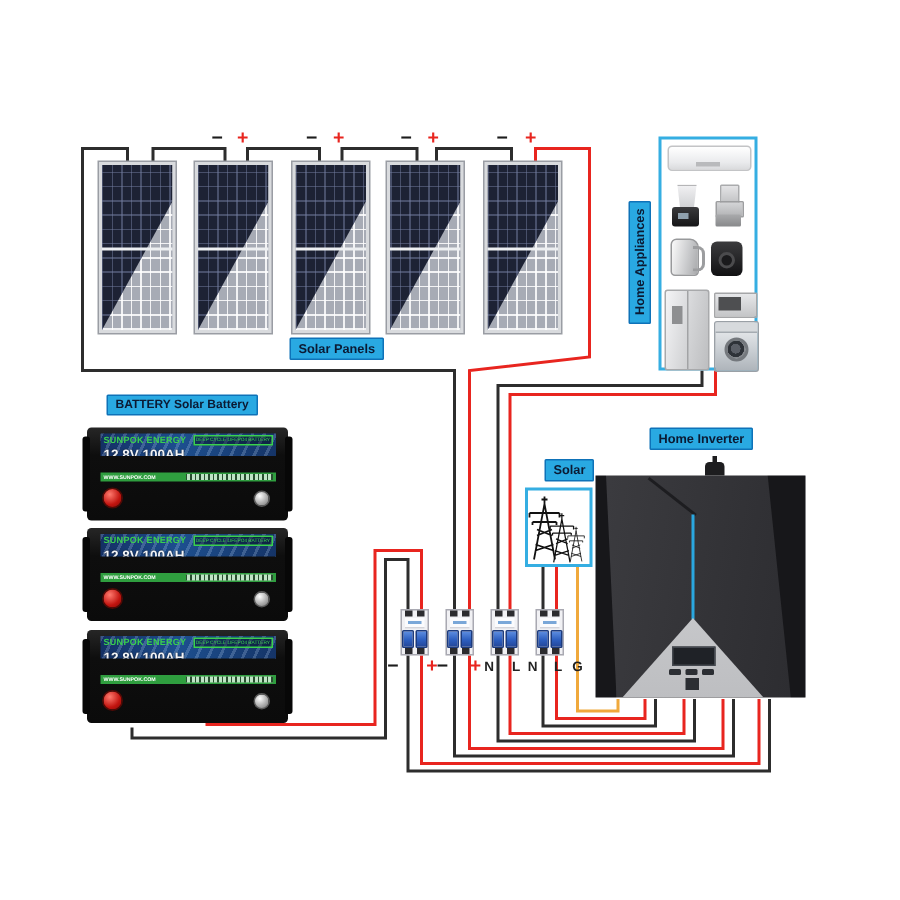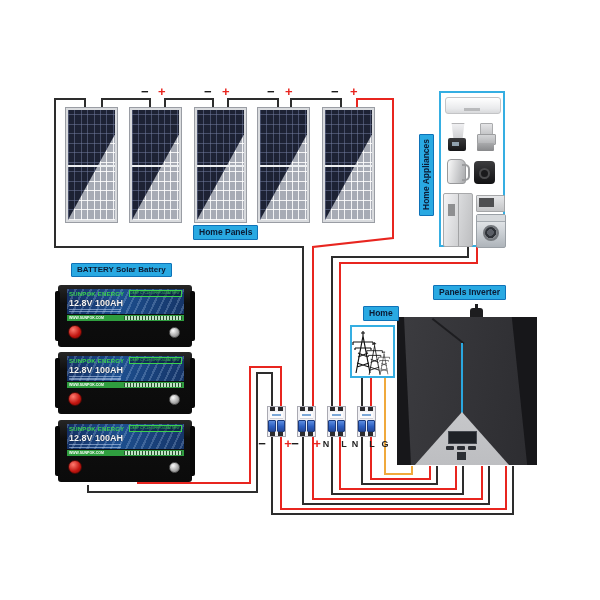--- a/index.html
+++ b/index.html
@@ -32,21 +32,21 @@
   .term{position:absolute;z-index:6;font-weight:bold;font-size:13px;line-height:1;}
   .term.neg{color:#1c1c1c;}
   .term.pos{color:#e8251f;}
 
   
   .battery{position:absolute;left:58px;width:134px;height:62px;z-index:2;
            background:linear-gradient(#262626,#0e0e0e 30%,#0b0b0b);border-radius:3px;}
   .battery::before,.battery::after{content:"";position:absolute;top:6px;bottom:6px;width:5px;
            background:#070707;border-radius:2px;}
   .battery::before{left:-3px;} .battery::after{right:-3px;}
-  .bat-label{position:absolute;left:9px;top:4px;width:117px;height:25px;
+  .bat-label{position:absolute;left:9px;top:4px;width:117px;height:15px;
            background:linear-gradient(100deg,#142f63,#1d4f8f 45%,#153467);
            background-image:repeating-linear-gradient(115deg, rgba(200,225,255,.22) 0 2px, transparent 2px 7px),
              linear-gradient(100deg,#142f63,#1d4f8f 45%,#153467);
            padding:1px 2px;box-sizing:border-box;overflow:hidden;}
   .bat-row1{display:flex;justify-content:space-between;align-items:center;}
   .bat-brand{color:#3ad14e;font-weight:bold;font-size:6px;letter-spacing:.2px;}
   .bat-type{color:#3ad14e;font-size:3.2px;border:0.5px solid #3ad14e;padding:0 1px;
             background:rgba(0,0,0,.35);line-height:1.6;}
   .bat-spec{color:#f2f4f8;font-weight:bold;font-size:9px;margin-top:1px;text-shadow:0 0 1px #000;}
   .bat-lines{margin-top:1px;height:6px;
@@ -185,21 +185,21 @@
 
   <span class="term neg" style="left:141px;top:85px">−</span>
   <span class="term pos" style="left:158px;top:85px">+</span>
   <span class="term neg" style="left:204px;top:85px">−</span>
   <span class="term pos" style="left:222px;top:85px">+</span>
   <span class="term neg" style="left:267px;top:85px">−</span>
   <span class="term pos" style="left:285px;top:85px">+</span>
   <span class="term neg" style="left:331px;top:85px">−</span>
   <span class="term pos" style="left:350px;top:85px">+</span>
 
-  <span class="badge" style="left:193px;top:225px">Home Panels</span>
+  <span class="badge" style="left:193px;top:225px">Solar Panels</span>
 
   <span class="badge" style="left:71px;top:263px;font-size:8px">BATTERY Solar Battery</span>
 
   <div class="battery" style="top:285px">
     <div class="bat-label">
       <div class="bat-row1">
         <span class="bat-brand">SUNPOK ENERGY</span>
         <span class="bat-type">DEEP CYCLE LIFEPO4 BATTERY</span>
       </div>
       <div class="bat-spec">12.8V 100AH</div>
@@ -319,36 +319,36 @@
   <span class="bk-label sym neg" style="left:262px;top:437px">−</span>
   <span class="bk-label sym pos" style="left:288px;top:437px">+</span>
   <span class="bk-label sym neg" style="left:295px;top:437px">−</span>
   <span class="bk-label sym pos" style="left:317px;top:437px">+</span>
   <span class="bk-label ltr" style="left:326px;top:440px">N</span>
   <span class="bk-label ltr" style="left:344px;top:440px">L</span>
   <span class="bk-label ltr" style="left:355px;top:440px">N</span>
   <span class="bk-label ltr" style="left:372px;top:440px">L</span>
   <span class="bk-label ltr" style="left:385px;top:440px">G</span>
 
-  <span class="badge" style="left:363px;top:306px">Home</span>
+  <span class="badge" style="left:363px;top:306px">Solar</span>
   <div id="grid-box">
     <svg width="41" height="49" viewBox="0 0 41 49">
       <g stroke="#121212" stroke-width="1.2" fill="none">
         <path d="M4,46 L11,9 M18,46 L11,9 M5,40 L17,36 M5,36 L17,40 M6,30 L16,26 M6,26 L16,30 M1,15 H21 M1,15 v3 M21,15 v3 M3,21 H19 M3,21 v2 M19,21 v2 M11,9 V4 M9,6 H13"></path>
       </g>
       <g stroke="#121212" stroke-width="1.1" fill="none" transform="translate(14,12) scale(0.78)">
         <path d="M4,46 L11,9 M18,46 L11,9 M5,40 L17,36 M5,36 L17,40 M6,30 L16,26 M6,26 L16,30 M1,15 H21 M1,15 v3 M21,15 v3 M3,21 H19 M3,21 v2 M19,21 v2 M11,9 V4 M9,6 H13"></path>
       </g>
       <g stroke="#121212" stroke-width="1" fill="none" transform="translate(26,22) scale(0.55)">
         <path d="M4,46 L11,9 M18,46 L11,9 M5,40 L17,36 M5,36 L17,40 M6,30 L16,26 M6,26 L16,30 M1,15 H21 M1,15 v3 M21,15 v3 M3,21 H19 M3,21 v2 M19,21 v2 M11,9 V4 M9,6 H13"></path>
       </g>
     </svg>
   </div>
 
-  <span class="badge" style="left:433px;top:285px">Panels Inverter</span>
+  <span class="badge" style="left:433px;top:285px">Home Inverter</span>
   <div id="inverter">
     <div class="antenna"></div>
     <div class="edgeL"></div>
     <div class="edgeR"></div>
     <div class="crease"></div>
     <div class="blue-line"></div>
     <div class="tri"></div>
     <div class="screen"></div>
     <span class="btn" style="left:49px"></span>
     <span class="btn" style="left:60px"></span>

